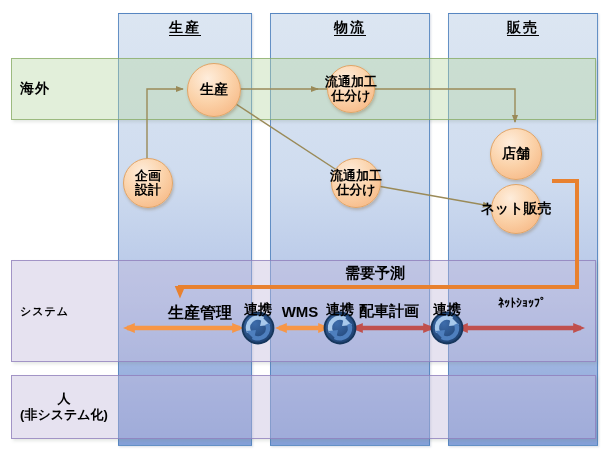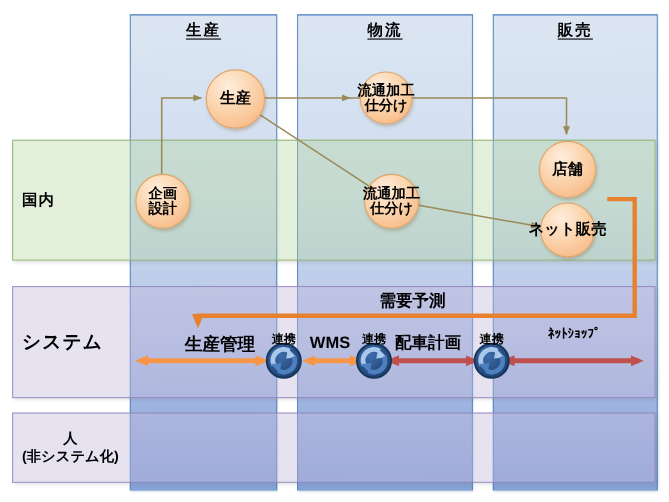--- a/index.html
+++ b/index.html
@@ -22,60 +22,60 @@
   .row {
     position:absolute; left:11px; width:583px; z-index:2;
     box-shadow:2px 2px 3px rgba(110,130,110,0.18);
   }
   .row-green { background:rgba(183,215,163,0.40); border:1px solid rgba(132,168,96,0.75); }
   .row-purple { background:rgba(195,185,220,0.42); border:1px solid rgba(139,122,184,0.75); }
   .row-label {
     position:absolute; left:8px; top:50%; transform:translateY(-50%);
     font-size:14px; font-weight:600; letter-spacing:1px; white-space:nowrap;
   }
-  .row-label-sys { font-size:17px; }
+  .row-label-sys { font-size:11px; }
   .people-label {
     position:absolute; left:4px; top:50%; transform:translateY(-50%);
     width:96px; text-align:center; font-size:13px; font-weight:600; line-height:1.25;
   }
   
   .overlay { position:absolute; left:0; top:0; z-index:3; pointer-events:none; }
   
   .node {
     position:absolute; z-index:4; border-radius:50%;
     background:radial-gradient(circle at 38% 28%, #feeddc 0%, #fbd2a9 48%, #f5b07a 100%);
     border:1px solid #e2a567; box-shadow:1px 2px 3px rgba(120,90,50,0.30);
     display:flex; align-items:center; justify-content:center; text-align:center;
   }
   .node span { font-size:13px; font-weight:600; line-height:1.1; white-space:nowrap; }
   .node .big { font-size:14px; }
   
   .flabel {
     position:absolute; z-index:5; transform:translateX(-50%);
     font-weight:600; white-space:nowrap; text-align:center;
   }
-  .link-label { font-size:11px; font-weight:600; }
+  .link-label { font-size:14px; font-weight:600; }
 </style>
 </head>
 <body>
 
 <div class="stage">
 
   <div class="col" style="left:118px;width:132px">
     <div class="col-title">生産</div>
   </div>
   <div class="col" style="left:270px;width:158px">
     <div class="col-title">物流</div>
   </div>
   <div class="col" style="left:448px;width:148px">
     <div class="col-title">販売</div>
   </div>
 
-  <div class="row row-green" style="top:127px;height:108px">
-    <span class="row-label">国内</span>
+  <div class="row row-green" style="top:58px;height:60px">
+    <span class="row-label">海外</span>
   </div>
   <div class="row row-purple" style="top:260px;height:100px">
     <span class="row-label row-label-sys">システム</span>
   </div>
   <div class="row row-purple" style="top:375px;height:62px">
     <div class="people-label">
       <div>人</div>
       <div>(非システム化)</div>
     </div>
   </div>

